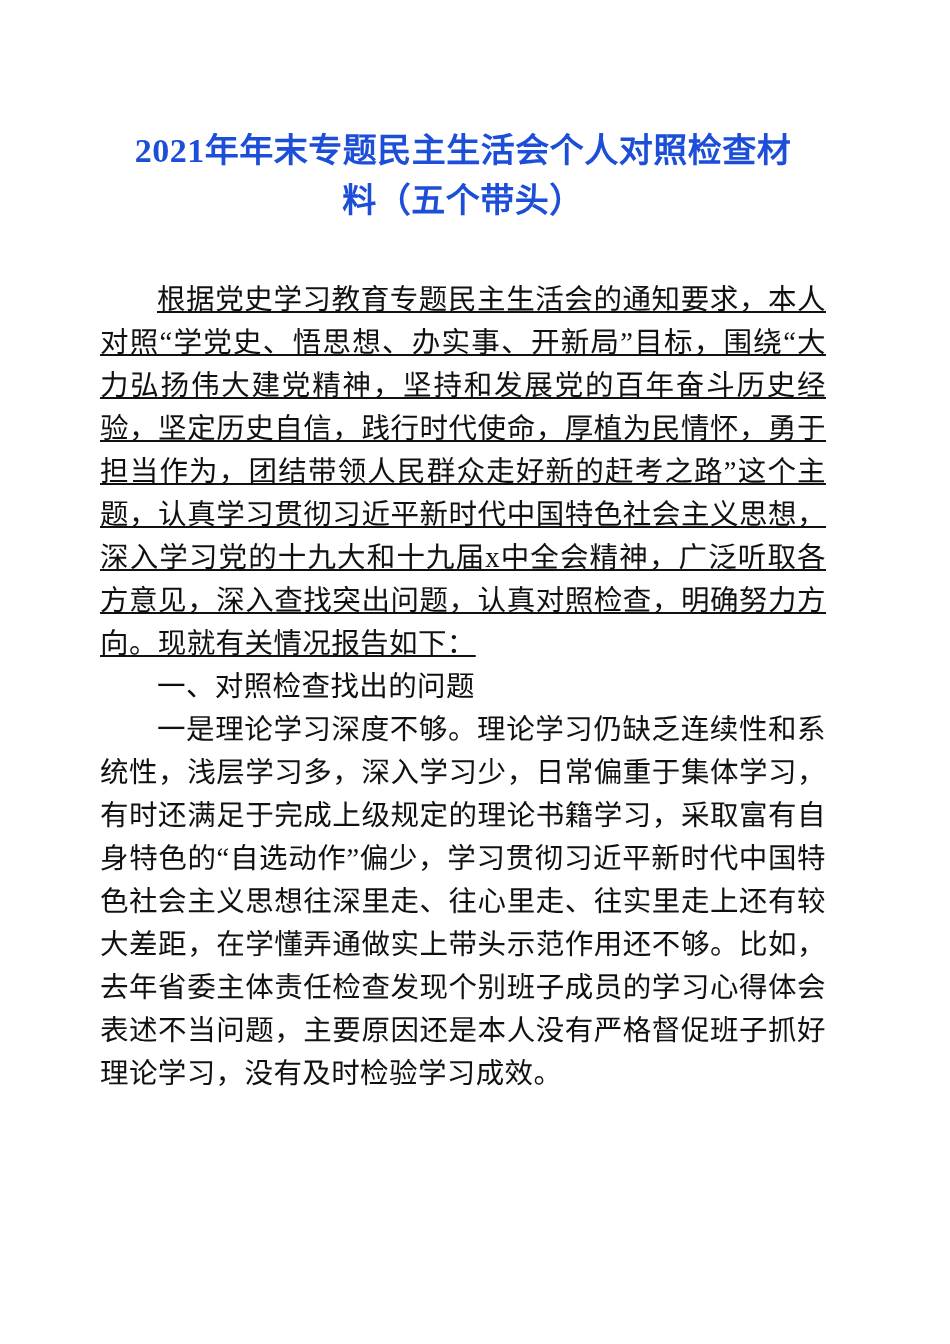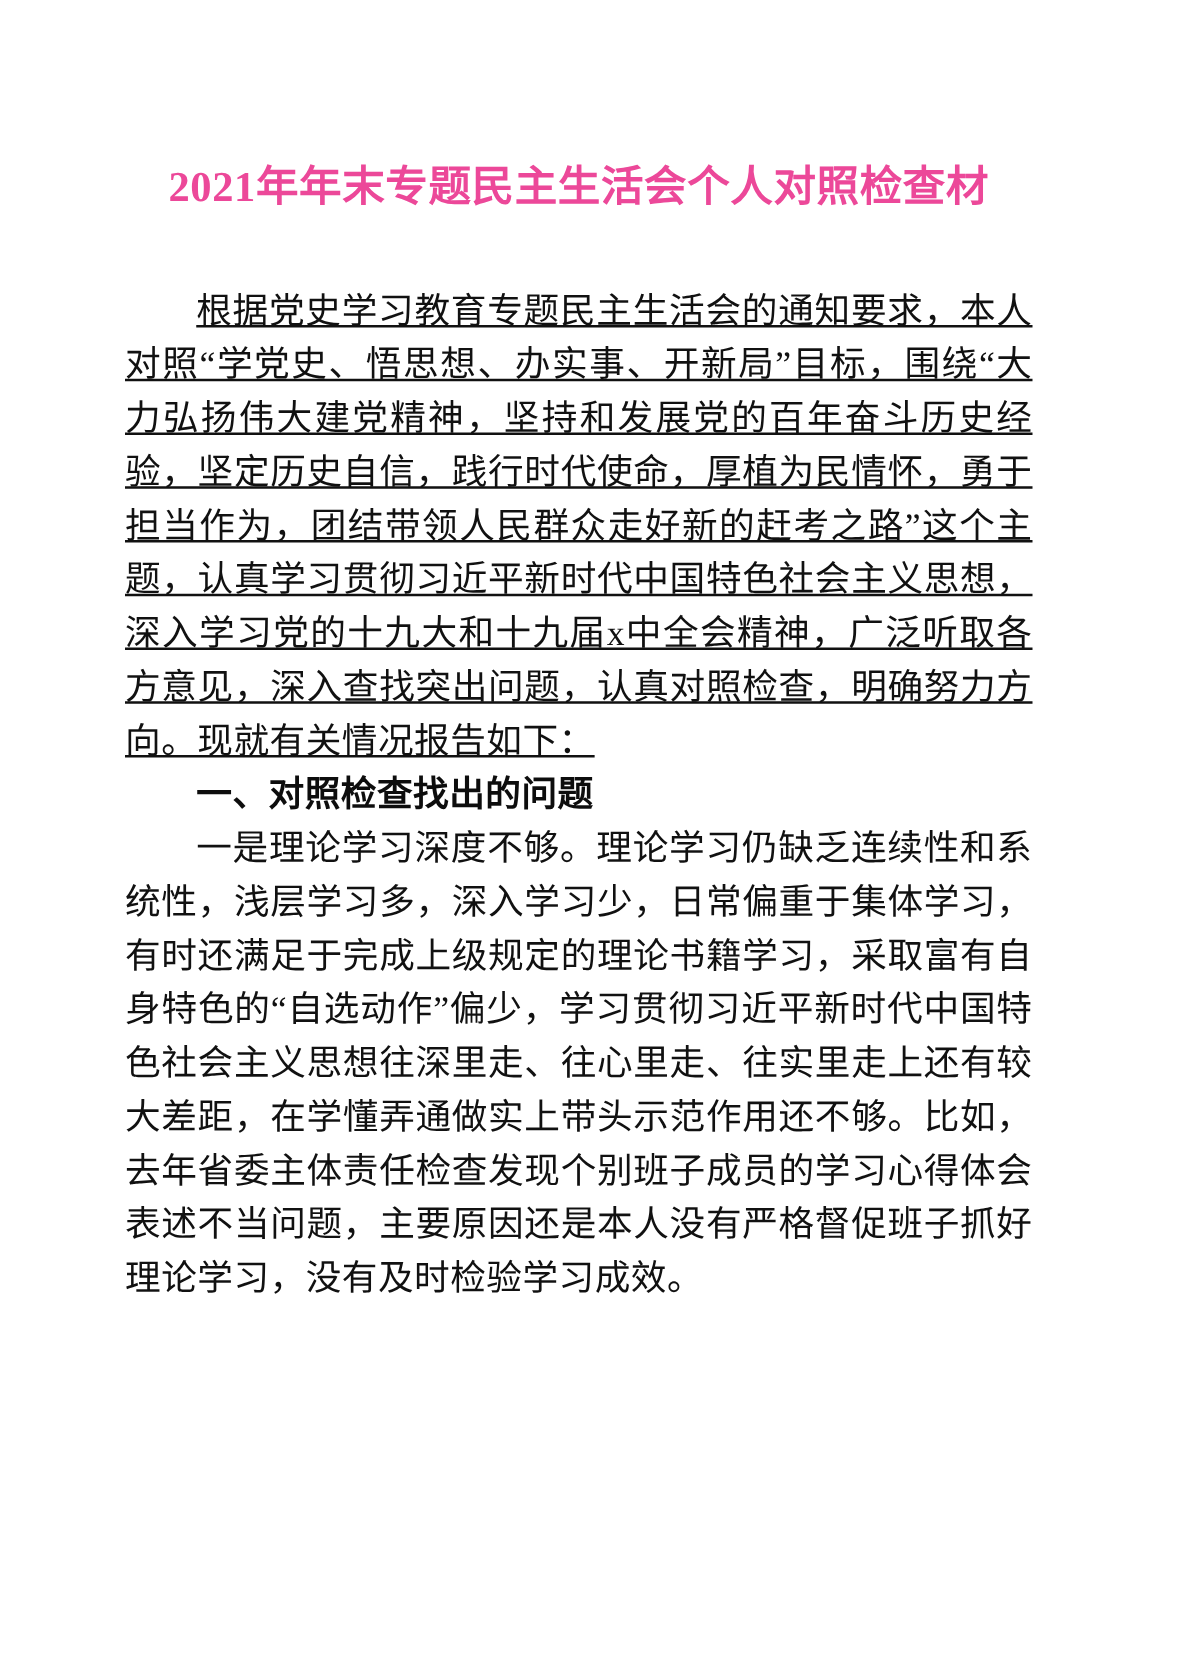--- a/index.html
+++ b/index.html
@@ -26,21 +26,21 @@
 
   
   .doc-title {
     margin: 0;
     padding-top: 126px;
     text-align: center;
     font-family: "Liberation Serif", "DejaVu Serif", serif;
     font-weight: bold;
     font-size: 34px;
     line-height: 50px;
-    color: #ec4899;
+    color: #1d4ed8;
     letter-spacing: 0.5px;
     text-rendering: optimizeLegibility;
   }
 
   
   .para {
     margin: 0;
     font-family: "Liberation Serif", "DejaVu Serif", serif;
     font-size: 28.5px;
     line-height: 43px;
@@ -53,38 +53,39 @@
   }
   .para.first-para {
     margin-top: 52px;
     text-decoration: underline;
   }
 
   
   .heading-1 {
     margin: 0;
     font-family: "Liberation Sans", "DejaVu Sans", sans-serif;
-    font-weight: bold;
+    font-weight: normal;
     font-size: 28.5px;
     line-height: 43px;
     color: #0d0d0d;
     text-indent: 2em;
     letter-spacing: 0.4px;
     text-align: left;
   }
 </style>
 </head>
 <body>
 
 <div class="page">
 
   <div class="doc-body">
 
     <h1 class="doc-title">
       <span style="display: block;">2021年年末专题民主生活会个人对照检查材</span>
+      <span style="display: block;">料（五个带头）</span>
     </h1>
 
     <p class="para first-para">根据党史学习教育专题民主生活会的通知要求，本人对照“学党史、悟思想、办实事、开新局”目标，围绕“大力弘扬伟大建党精神，坚持和发展党的百年奋斗历史经验，坚定历史自信，践行时代使命，厚植为民情怀，勇于担当作为，团结带领人民群众走好新的赶考之路”这个主题，认真学习贯彻习近平新时代中国特色社会主义思想，深入学习党的十九大和十九届x中全会精神，广泛听取各方意见，深入查找突出问题，认真对照检查，明确努力方向。现就有关情况报告如下：</p>
 
     <p class="heading-1">一、对照检查找出的问题</p>
 
 
     <p class="para">一是理论学习深度不够。理论学习仍缺乏连续性和系统性，浅层学习多，深入学习少，日常偏重于集体学习，有时还满足于完成上级规定的理论书籍学习，采取富有自身特色的“自选动作”偏少，学习贯彻习近平新时代中国特色社会主义思想往深里走、往心里走、往实里走上还有较大差距，在学懂弄通做实上带头示范作用还不够。比如，去年省委主体责任检查发现个别班子成员的学习心得体会表述不当问题，主要原因还是本人没有严格督促班子抓好理论学习，没有及时检验学习成效。</p>
 
   </div>

